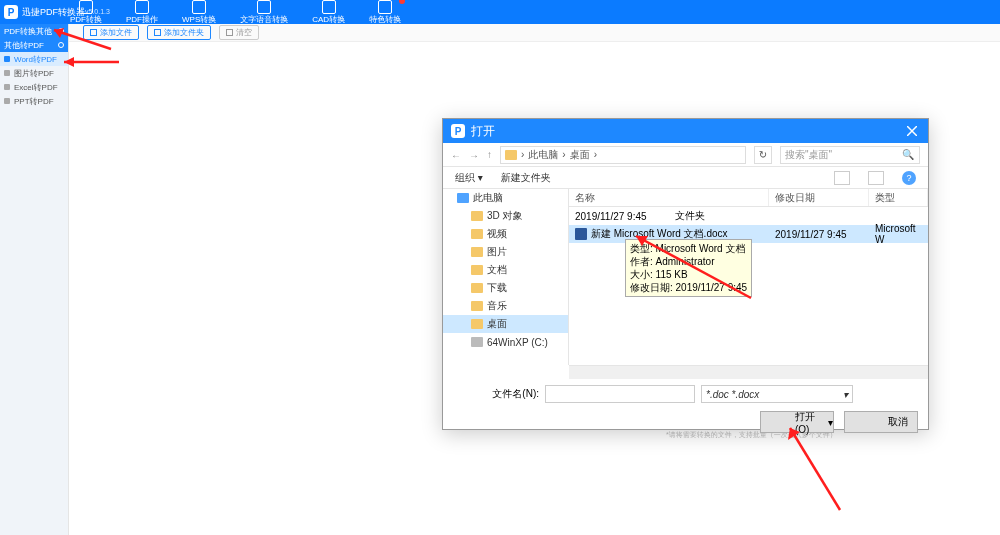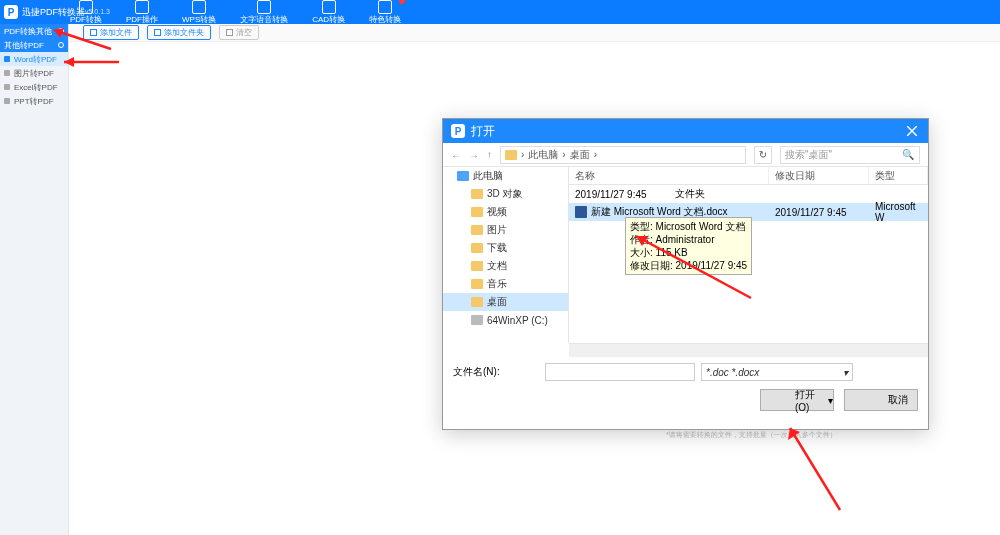--- a/index.html
+++ b/index.html
@@ -196,20 +196,28 @@
     </div>
     <div class="refresh">
         <span>↻</span>
       </div>
     <div class="search">
       <span>搜索"桌面"</span>
       <span style="margin-left:auto">🔍</span>
     </div>
   </div>
 
+  <div class="dlg-toolbar">
+    <span>组织 ▾</span>
+    <span>新建文件夹</span>
+    <span class="spacer"></span>
+    <span class="viewbtn"></span>
+    <span class="viewbtn"></span>
+    <span class="help">?</span>
+  </div>
 
   <div class="dlg-body">
     <div class="dlg-tree">
       <div class="tree-item">
           <span class="tree-icon pc"></span>
           <span>此电脑</span>
         </div>
       <div class="tree-item indent">
           <span class="tree-icon"></span>
           <span>3D 对象</span>
@@ -217,25 +225,25 @@
       <div class="tree-item indent">
           <span class="tree-icon"></span>
           <span>视频</span>
         </div>
       <div class="tree-item indent">
           <span class="tree-icon"></span>
           <span>图片</span>
         </div>
       <div class="tree-item indent">
           <span class="tree-icon"></span>
+          <span>文档</span>
+        </div>
+      <div class="tree-item indent">
+          <span class="tree-icon"></span>
           <span>下载</span>
-        </div>
-      <div class="tree-item indent">
-          <span class="tree-icon"></span>
-          <span>文档</span>
         </div>
       <div class="tree-item indent">
           <span class="tree-icon"></span>
           <span>音乐</span>
         </div>
       <div class="tree-item indent selected">
           <span class="tree-icon"></span>
           <span>桌面</span>
         </div>
       <div class="tree-item indent">
@@ -264,21 +272,21 @@
         <div>大小: 115 KB</div>
         <div>修改日期: 2019/11/27 9:45</div>
       </div>
     </div>
   </div>
 
   <div class="dlg-scroll"></div>
 
   <div class="dlg-bottom">
     <div class="filename-row">
-      <span style="flex:0 0 86px;text-align:left">文件名(N):</span>
+      <span style="flex:0 0 86px;text-align:right">文件名(N):</span>
       <div class="input"></div>
       <div class="filter">
           <span>*.doc *.docx</span>
           <span style="margin-left:auto">▾</span>
         </div>
     </div>
     <div class="btnrow">
       <div class="dlgbtn primary">
           <span>打开(O)</span>
           <span style="margin-left:4px">▾</span>

